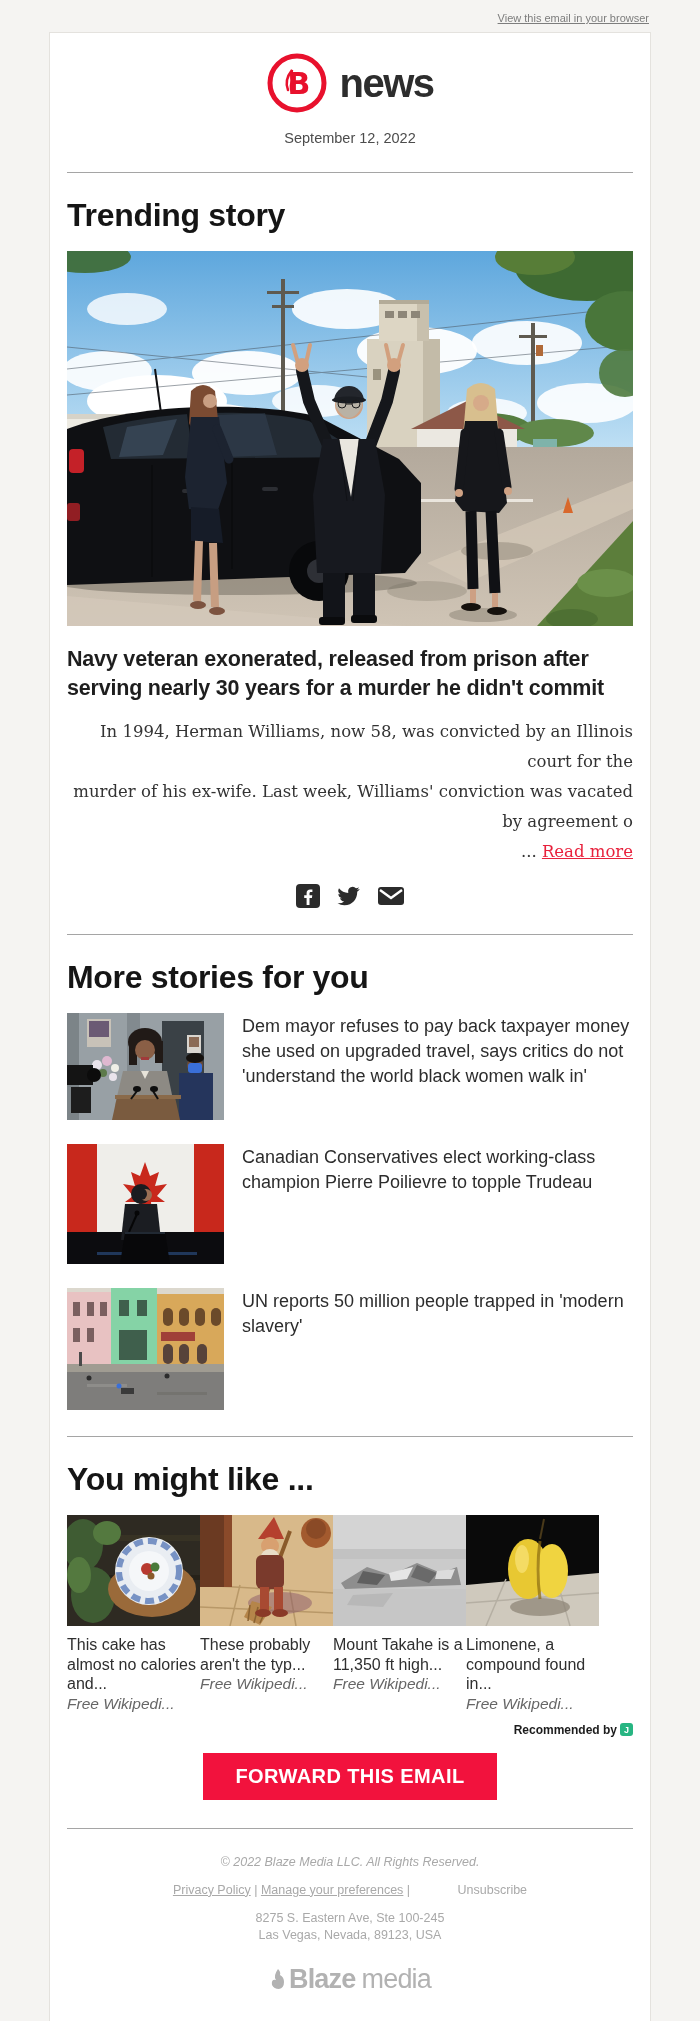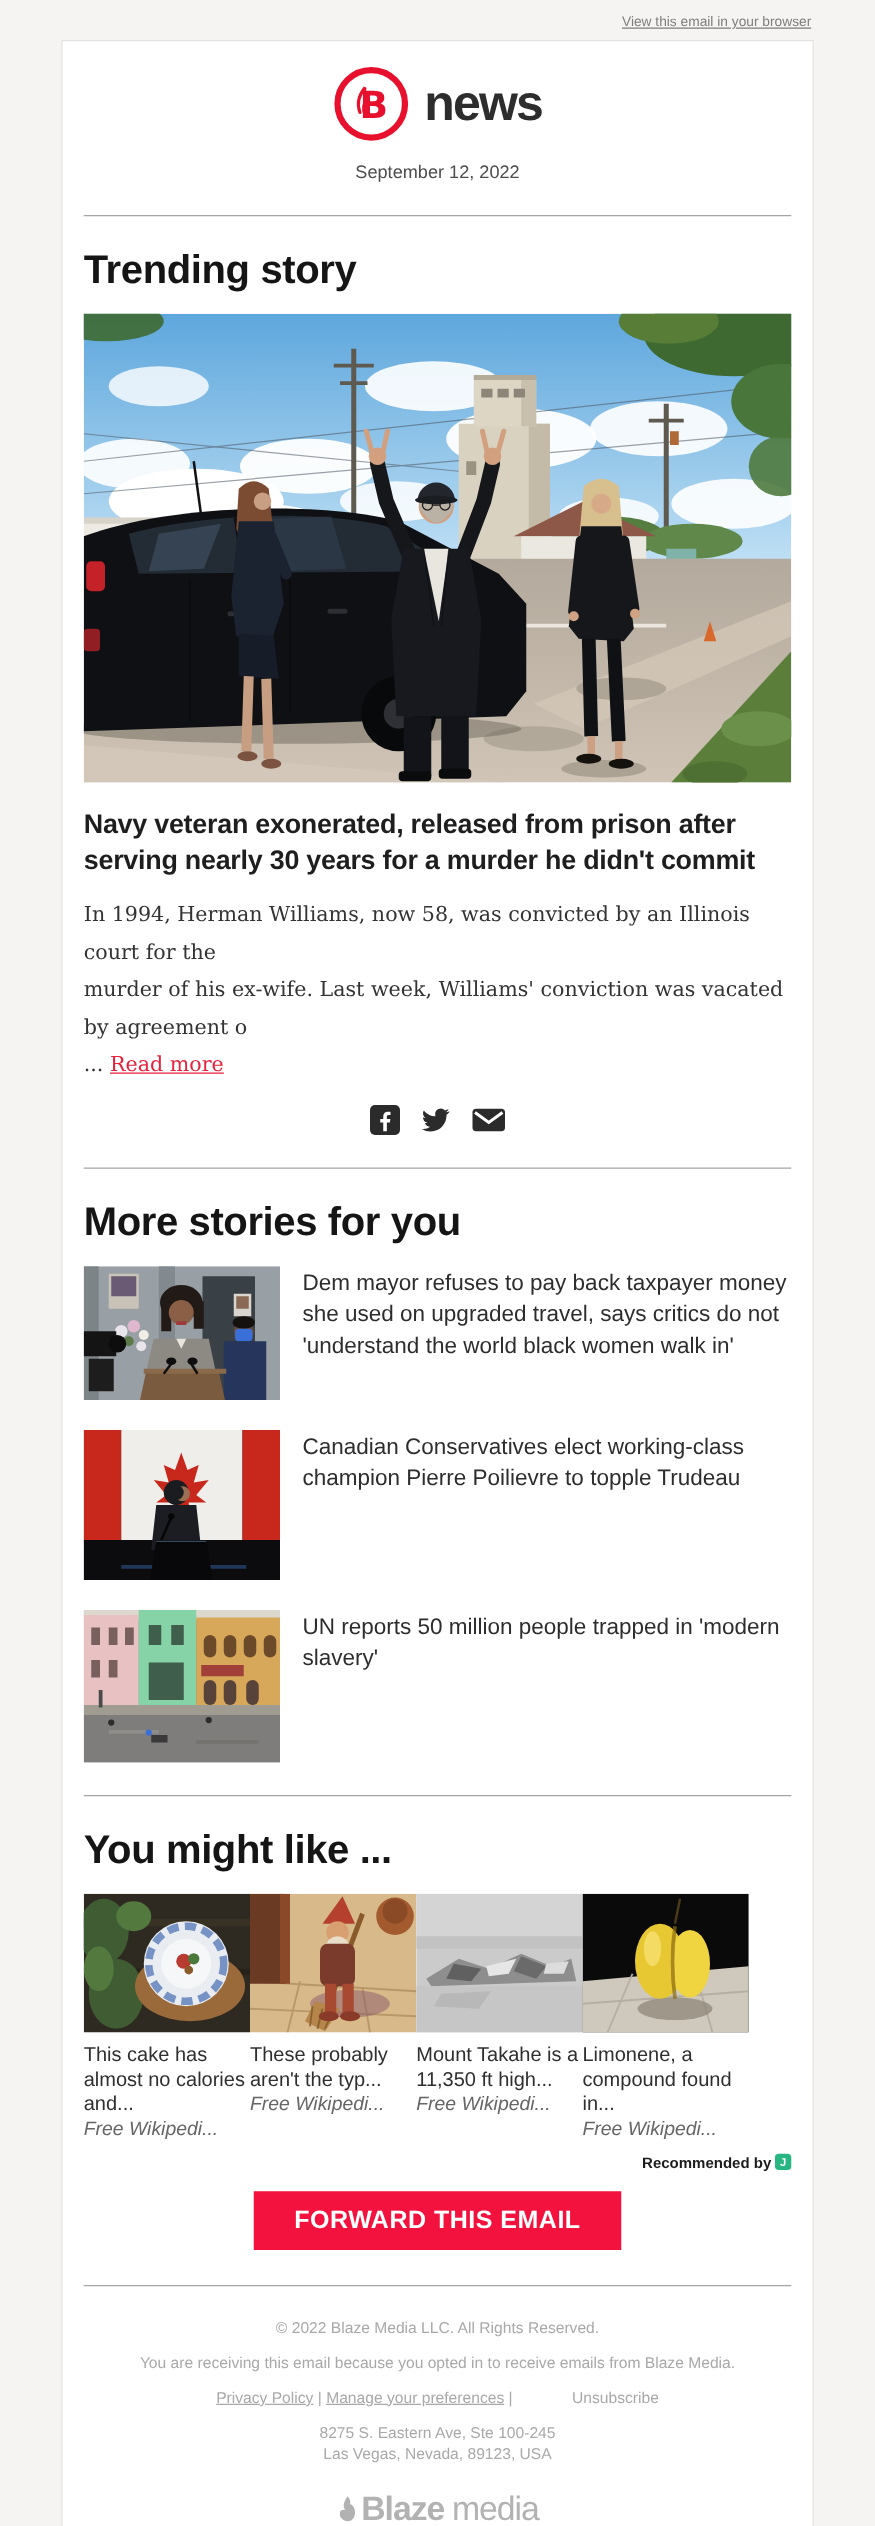--- a/index.html
+++ b/index.html
@@ -20,21 +20,21 @@
   .hdr { padding-top:19px; text-align:center; }
   .logo-row { display:flex; align-items:center; justify-content:center; gap:11px; }
   .brand-news { font-size:40px; font-weight:700; color:#2d2d2d; letter-spacing:-1.5px; }
   .date { margin-top:16px; font-size:14.5px; color:#4c4c4c; }
   .divider { border-top:1px solid #a5a5a5; margin-top:26px; }
   
   h2.section-title { font-size:32px; font-weight:700; color:#151515; letter-spacing:-0.3px; margin:24px 0 17px 0; }
   
   .hero { display:block; width:566px; height:375px; }
   .headline { margin-top:19px; font-size:21.5px; line-height:29px; font-weight:700; color:#1e1e1e; letter-spacing:-0.2px; }
-  .body-copy { margin-top:14px; font-family:"DejaVu Serif", serif; font-size:16.5px; line-height:30px; color:#333; }
+  .body-copy { margin-top:14px; font-family:"DejaVu Serif", serif; font-size:16.5px; line-height:30px; color:#333;text-align:right; }
   .read-more { color:#e8213c; text-decoration:underline; }
   .social-row { margin-top:17px; display:flex; justify-content:center; align-items:center; gap:15px; }
   .social-row a { display:inline-flex; }
   
   .story-row { display:flex; gap:18px; margin-bottom:24px; }
   .story-row svg { flex:0 0 157px; display:block; }
   .story-headline { font-size:18px; line-height:25px; color:#2d2d2d; padding-top:1px; }
   
   .rec-grid { display:grid; grid-template-columns:repeat(4,133px); margin-top:3px; }
   .rec-grid svg { display:block; width:133px; height:111px; }
@@ -473,22 +473,21 @@
     <span class="badge">J</span>
   </div>
 
   <div class="btn-row">
     <button class="forward-btn">FORWARD THIS EMAIL</button>
   </div>
 
   <div class="divider" style="margin-top:28px;"></div>
 
   <div class="foot">
-    <div class="f-line" style="margin-top:26px;">© 2022 Blaze Media LLC. All Rights Reserved.</div>
-    <div class="f-line">You are receiving this email because you opted in to receive emails from Blaze Media.</div>
+    <div class="f-line" style="margin-top:26px;font-style:italic;">© 2022 Blaze Media LLC. All Rights Reserved.</div>
     <div class="f-line">
       <a href="#">Privacy Policy</a>
       <span>|</span>
       <a href="#">Manage your preferences</a>
       <span>|</span>
       <a href="#" class="plain">Unsubscribe</a>
     </div>
     <div class="addr">
       <div>8275 S. Eastern Ave, Ste 100-245</div>
       <div>Las Vegas, Nevada, 89123, USA</div>

